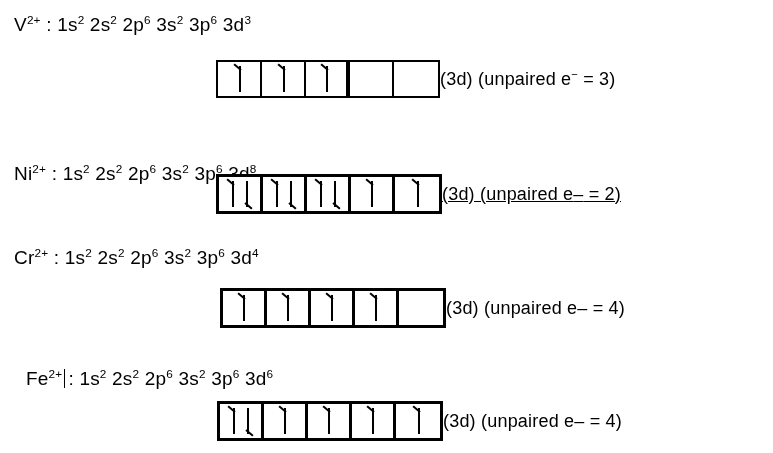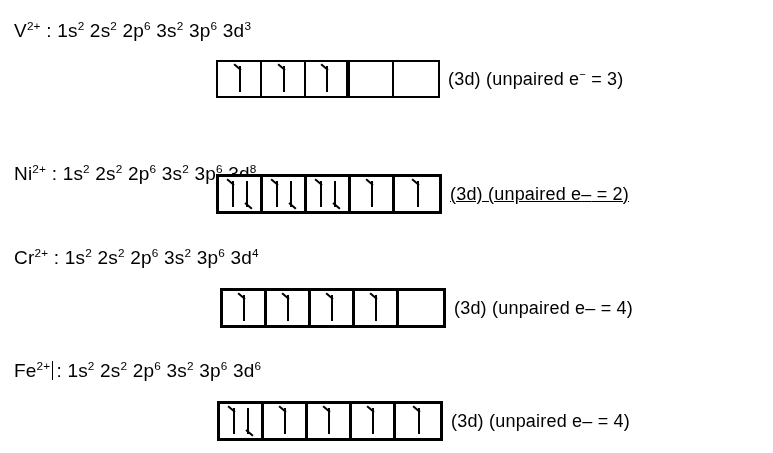--- a/index.html
+++ b/index.html
@@ -102,34 +102,33 @@
     bottom: 3px;
     left: 4px;
     transform: rotate(40deg);
     transform-origin: left center;
   }
 
   
   .strip-label {
     font-size: 18px;
     white-space: nowrap;
-    margin-left: 8px;
     letter-spacing: 0.2px;
   }
   .strip-label sup {
     font-size: 0.62em;
     vertical-align: super;
     line-height: 0;
   }
 </style>
 </head>
 <body>
 
 <div id="stage">
-    <div class="config-line" style="top: 18px;"><span class="sym">V</span><sup>2+</sup> <span>:</span> <span>1s</span><sup>2</sup> <span>2s</span><sup>2</sup> <span>2p</span><sup>6</sup> <span>3s</span><sup>2</sup> <span>3p</span><sup>6</sup> <span>3d</span><sup>3</sup></div>
+    <div class="config-line" style="top: 12px;"><span class="sym">V</span><sup>2+</sup> <span>:</span> <span>1s</span><sup>2</sup> <span>2s</span><sup>2</sup> <span>2p</span><sup>6</sup> <span>3s</span><sup>2</sup> <span>3p</span><sup>6</sup> <span>3d</span><sup>3</sup></div>
     <div class="orbital-strip" style="top: 60px; left: 216px;">
       <div class="boxes">
         <div class="cell">
           <div class="arrows">
             <span class="arrow up">
               <span class="shaft"></span>
               <span class="head"></span>
             </span>
           </div>
         </div>
@@ -244,21 +243,21 @@
             <span class="arrow up">
               <span class="shaft"></span>
               <span class="head"></span>
             </span>
           </div>
         </div>
         <div class="cell"></div>
       </div>
       <div class="strip-label"><span>(3d) (unpaired e</span><span>–</span><span> = 4)</span></div>
     </div>
-    <div class="config-line" style="top: 358px;"><span class="sym">Fe</span><sup>2+</sup><span class="caret"></span><span>:</span> <span>1s</span><sup>2</sup> <span>2s</span><sup>2</sup> <span>2p</span><sup>6</sup> <span>3s</span><sup>2</sup> <span>3p</span><sup>6</sup> <span>3d</span><sup>6</sup></div>
+    <div class="config-line" style="top: 366px; margin-left: 12px;"><span class="sym">Fe</span><sup>2+</sup><span class="caret"></span><span>:</span> <span>1s</span><sup>2</sup> <span>2s</span><sup>2</sup> <span>2p</span><sup>6</sup> <span>3s</span><sup>2</sup> <span>3p</span><sup>6</sup> <span>3d</span><sup>6</sup></div>
     <div class="orbital-strip" style="top: 401px; left: 217px;">
       <div class="boxes thick">
         <div class="cell">
           <div class="arrows">
             <span class="arrow up">
               <span class="shaft"></span>
               <span class="head"></span>
             </span>
             <span class="arrow down">
               <span class="shaft"></span>

